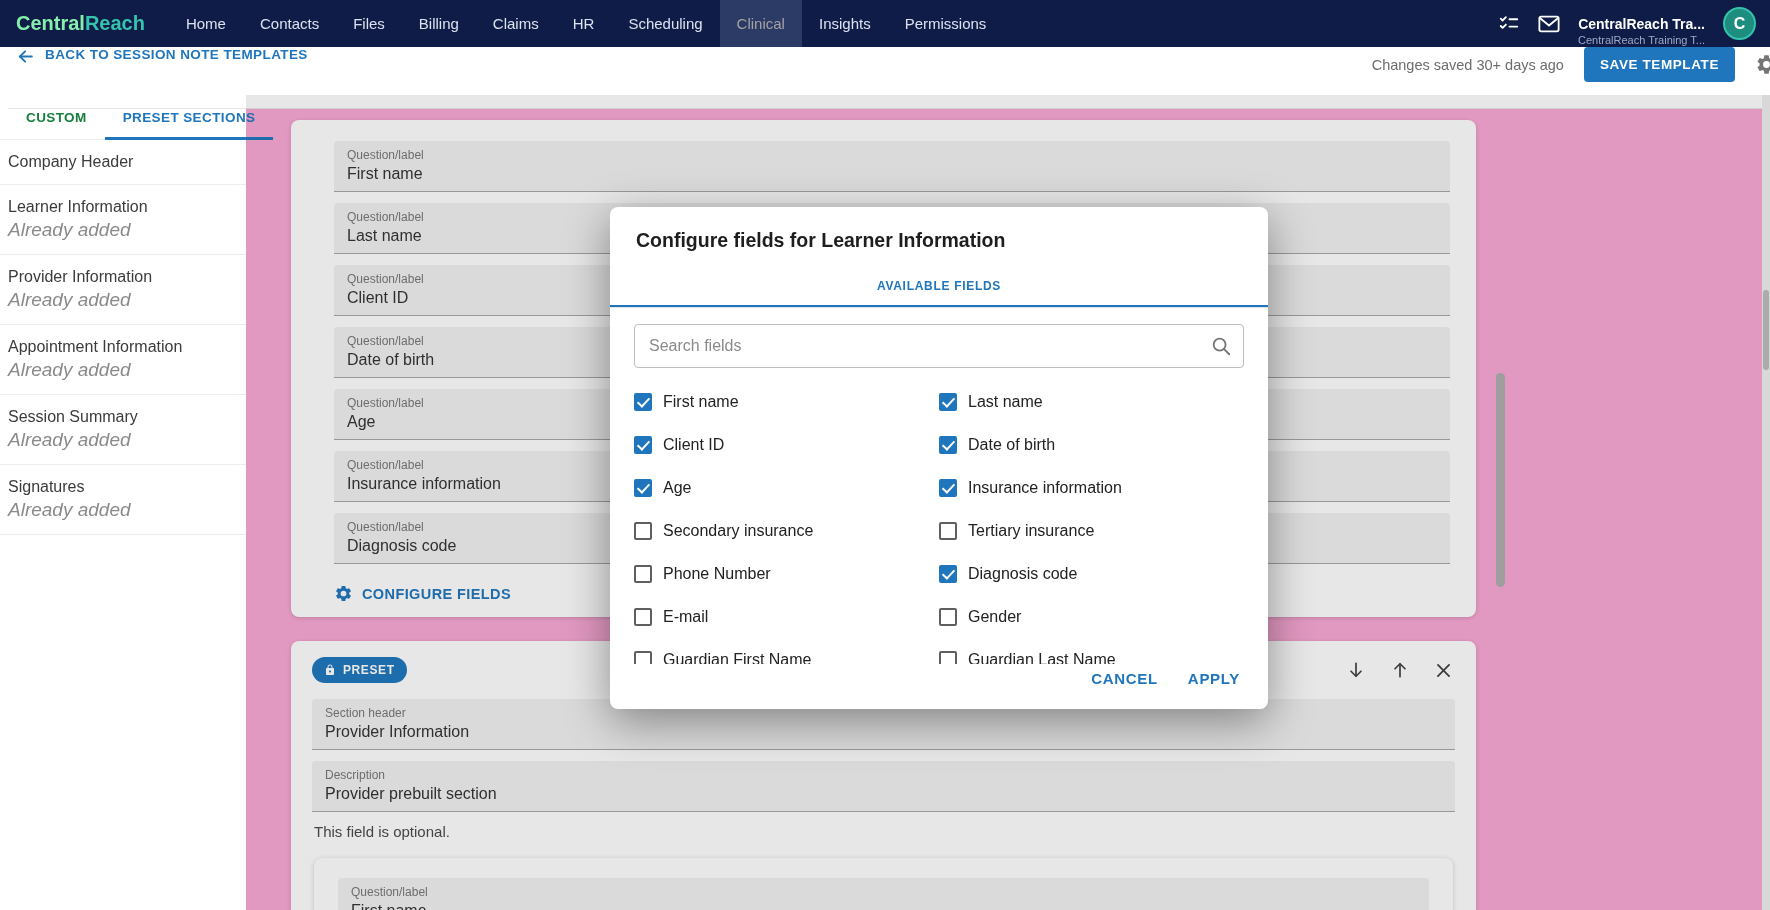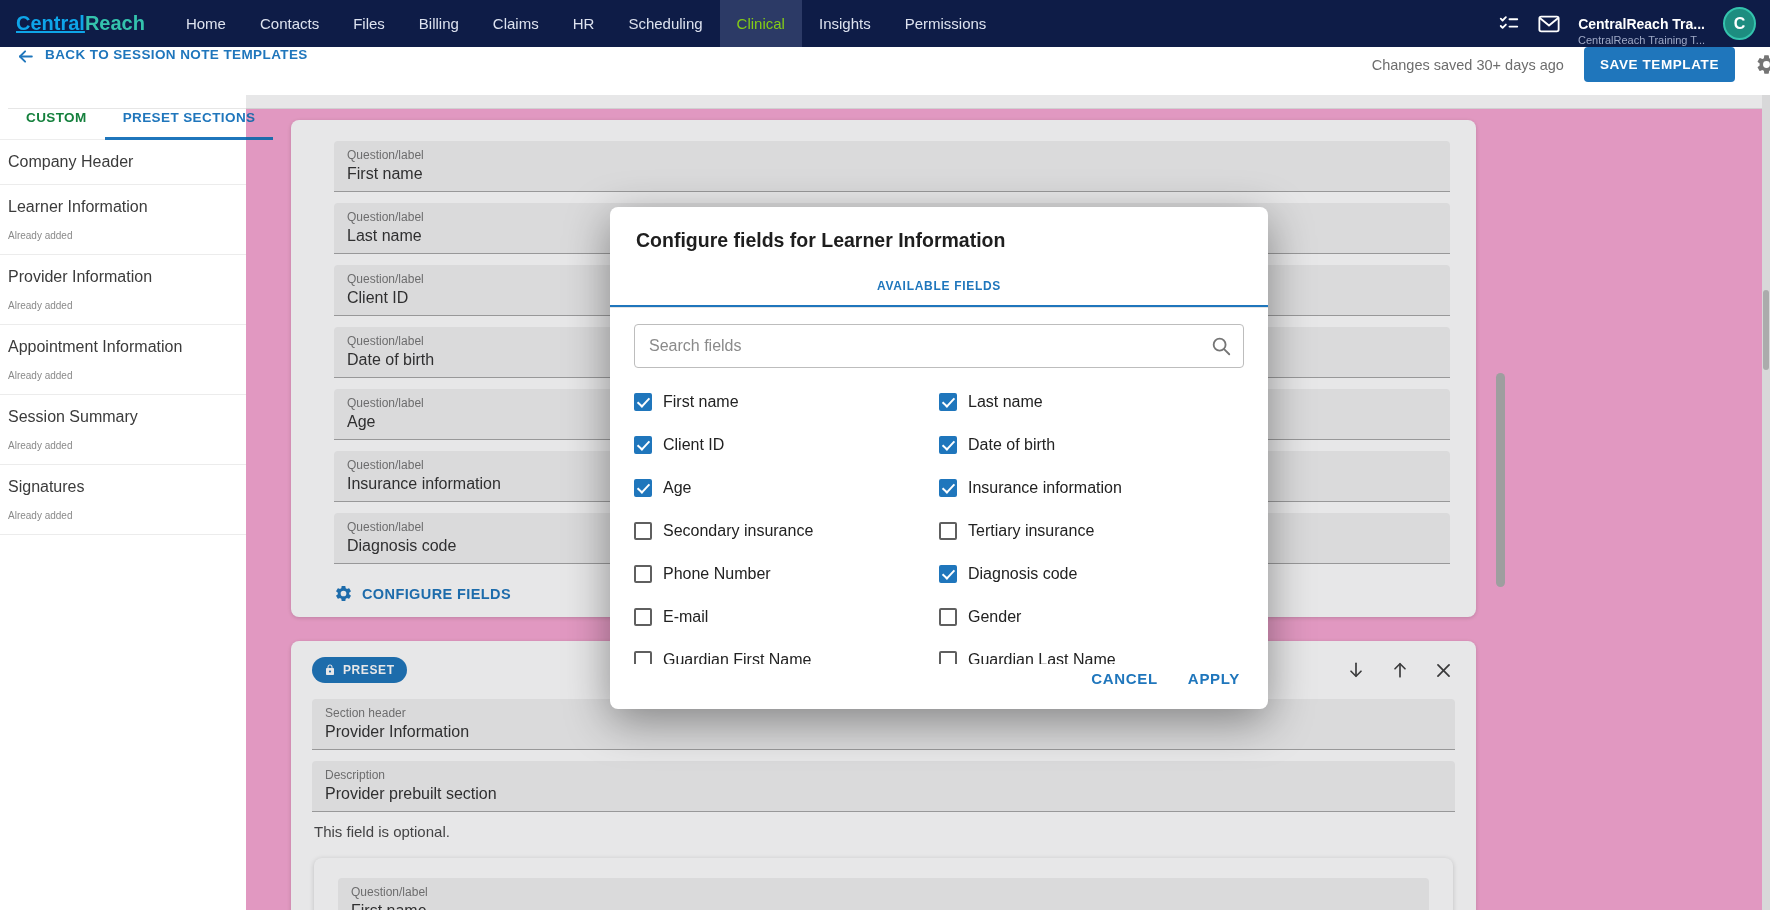--- a/index.html
+++ b/index.html
@@ -3,24 +3,24 @@
 <meta charset="utf-8">
 <style>
   * { margin:0; padding:0; box-sizing:border-box; }
   html,body { width:1770px; }
   body { font-family:"Liberation Sans", sans-serif; background:#fff; }
   #app { position:relative; width:1770px; height:910px; overflow:hidden; background:#fff; }
 
   
   .topnav { position:absolute; top:0; left:0; width:100%; height:47px; background:#0e1c47; display:flex; align-items:stretch; z-index:40; }
   .logo { display:flex; align-items:center; padding:0 24px 0 16px; font-size:20px; font-weight:bold; cursor:pointer; }
-  .logo .p1 { color:#0ea5e9;text-decoration:underline; } .logo .p2 { color:#34c3ad; }
+  .logo .p1 { color:#86efac; } .logo .p2 { color:#34c3ad; }
   .nav-items { display:flex; align-items:stretch; }
   .nav-item { display:flex; align-items:center; padding:0 17px; font-size:15px; color:#dde2ef; cursor:pointer; white-space:nowrap; }
-  .nav-item.active { background:#2c3a66; color:#84cc16; }
+  .nav-item.active { background:#2c3a66; color:#a3a3a3; }
   .nav-right { margin-left:auto; display:flex; align-items:center; gap:18px; padding-right:14px; }
   .icon-btn { display:flex; align-items:center; cursor:pointer; }
   .user-block { text-align:right; line-height:1.3; cursor:pointer;margin-top:16px; }
   .user-name { color:#fff; font-size:14px; font-weight:bold; white-space:nowrap; }
   .user-org { color:#9fa9c6; font-size:11px; white-space:nowrap; }
   .avatar { width:33px; height:33px; border-radius:50%; background:#1d8d80; color:#fff; font-weight:bold; font-size:16px; display:flex; align-items:center; justify-content:center; border:2px solid #34c3ad; cursor:pointer; }
 
   
   .toolbar { position:absolute; top:47px; left:0; width:100%; height:62px; background:#fff; border-bottom:1px solid #e6e6e6; display:flex; align-items:flex-start; z-index:35;margin-left:8px; }
   .back-btn { display:flex; align-items:center; margin-left:8px; cursor:pointer; }
@@ -30,21 +30,21 @@
   .save-btn { background:#1f76bc; color:#fff; border:none; font-family:inherit; font-size:13.5px; font-weight:bold; letter-spacing:0.6px; padding:10px 16px; border-radius:4px; cursor:pointer; }
 
   
   .sidebar { position:absolute; top:95px; left:0; width:246px; bottom:0; background:#fff; z-index:30; }
   .sidebar-tabs { display:flex; height:45px; align-items:stretch; border-bottom:1px solid #ededed; padding-left:8px; }
   .side-tab { display:flex; align-items:center; padding:0 18px; font-size:13.5px; font-weight:bold; letter-spacing:0.4px; color:#15803d; position:relative; cursor:pointer; white-space:nowrap; }
   .side-tab.active { color:#1f76bc; }
   .side-tab.active::after { content:""; position:absolute; left:0; right:0; bottom:-1px; height:3px; background:#1f76bc; }
   .side-item { padding:13px 16px 13px 8px; border-bottom:1px solid #ececec; cursor:pointer; }
   .side-title { font-size:16px; color:#3b3b3b; }
-  .side-note { font-size:10px; color:#8a8a8a; margin-top:14px; }
+  .side-note { font-size:19px; font-style:italic; color:#8a8a8a; margin-top:3px; }
 
   
   .main { position:absolute; left:246px; top:95px; right:0; bottom:0; background:#f9a8d4; overflow:hidden; }
   .card { position:absolute; left:45px; width:1185px; background:#fff; border-radius:8px; box-shadow:0 1px 4px rgba(0,0,0,0.16); }
   .card1 { top:25px; height:497px; padding:21px 26px 0 43px; }
   .card2 { top:546px; height:420px; padding:16px 21px 0 21px; }
   .field-row { background:#f1f1f1; border-bottom:1px solid #a8a8a8; border-radius:4px 4px 0 0; padding:7px 13px 8px; margin-bottom:11px; cursor:text; }
   .field-label { font-size:12px; color:#777; }
   .field-value { font-size:16px; color:#333; margin-top:3px; }
   .configure-link { display:flex; align-items:center; gap:9px; color:#1f76bc; font-size:14.5px; font-weight:bold; letter-spacing:0.4px; margin-top:20px; cursor:pointer; width:fit-content; }

